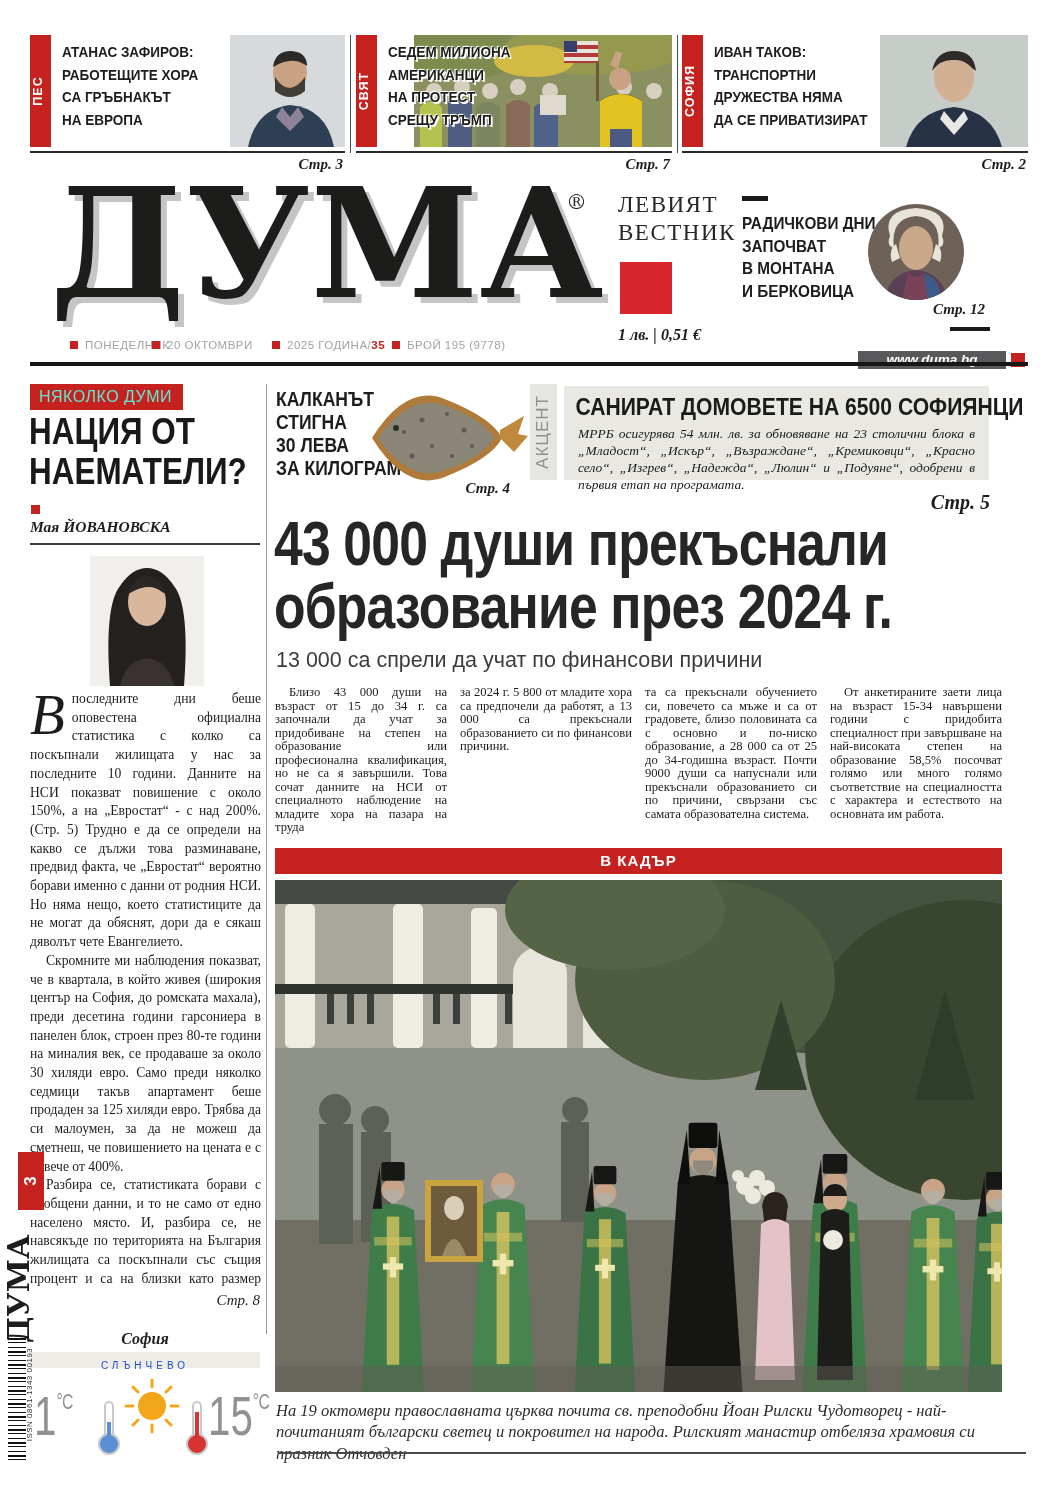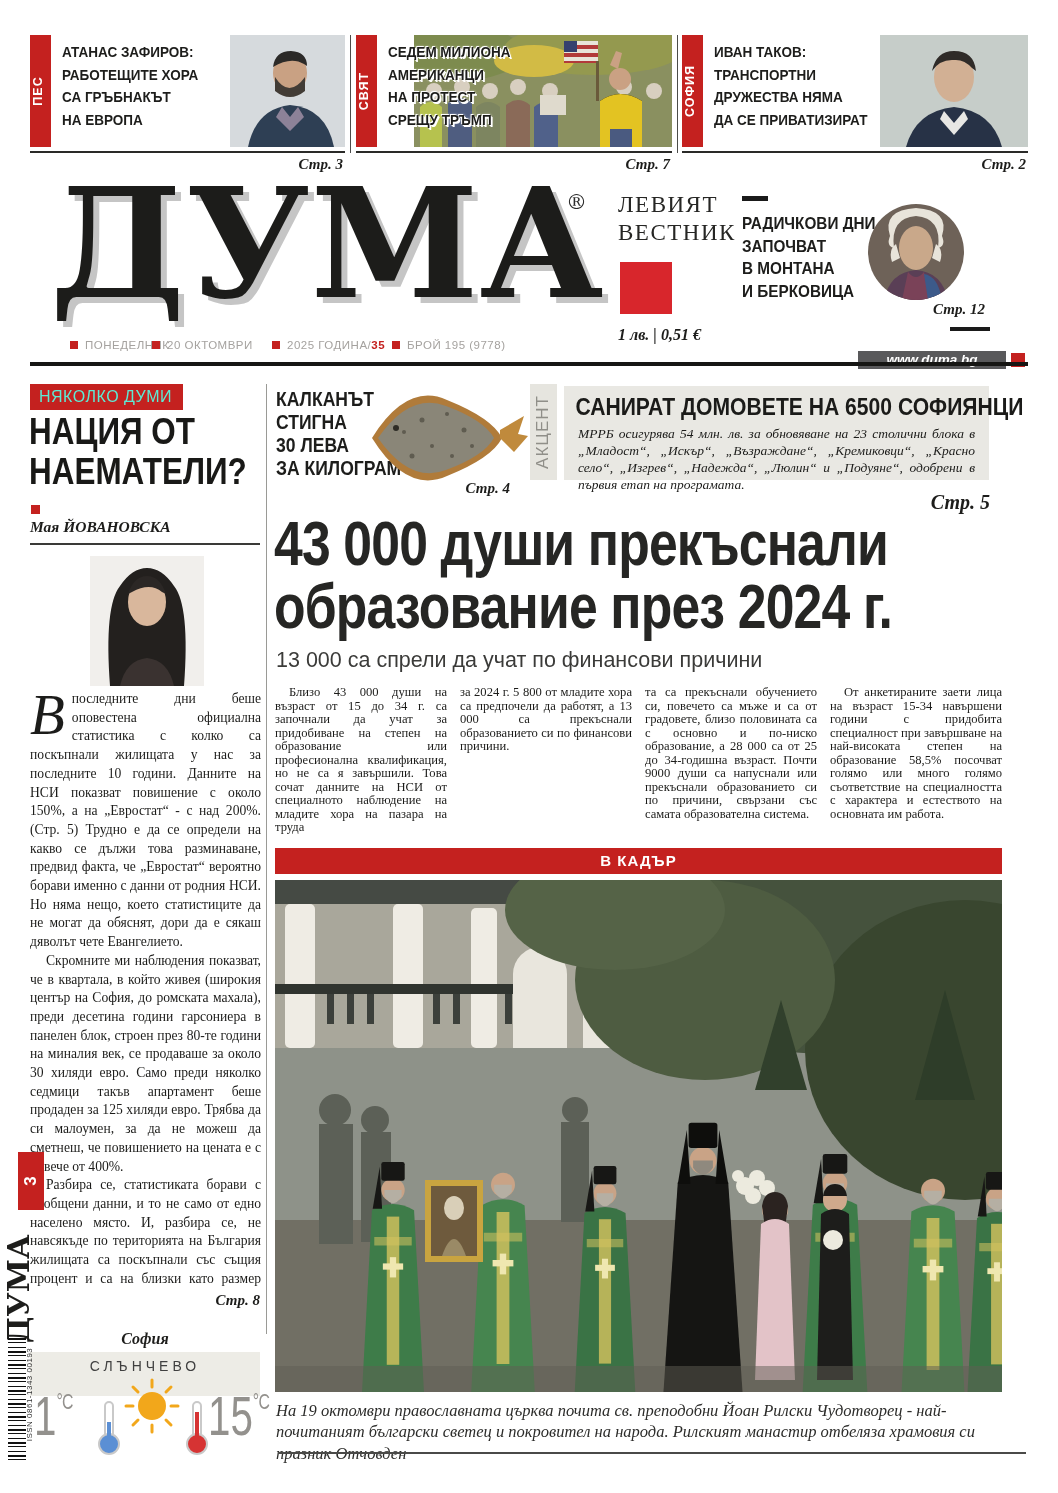--- a/index.html
+++ b/index.html
@@ -60,27 +60,27 @@
       font-style:italic;font-weight:bold;font-size:15.5px;}
   .op-rule{position:absolute;left:30px;top:543px;width:230px;height:2px;background:#3a3a38;}
   .op-photo{position:absolute;left:90px;top:556px;width:114px;height:130px;}
   .op-body{position:absolute;left:30px;top:690px;width:231px;height:600px;overflow:hidden;
       font-family:"Liberation Serif",serif;font-size:13.6px;line-height:18.7px;text-align:justify;color:#1c1c1a;}
   .op-body p{margin:0;text-indent:16px;}
   .op-body p.first{text-indent:0;}
   .dropcap{float:left;font-family:"Liberation Serif",serif;font-style:italic;font-size:57px;
       line-height:46px;margin:2px 7px 0 0;}
   .op-page{position:absolute;left:160px;top:1292px;width:100px;text-align:right;
-      font-family:"Liberation Serif",serif;font-style:italic;font-weight:bold;font-size:15px;}
+      font-family:"Liberation Serif",serif;font-style:italic;font-weight:normal;font-size:15px;}
 
   
   .w-city{position:absolute;left:30px;top:1330px;width:230px;text-align:center;
       font-family:"Liberation Serif",serif;font-style:italic;font-weight:bold;font-size:16px;}
-  .w-cond{position:absolute;left:30px;top:1352px;width:230px;height:44px;background:#edece6;
-      color:#404040;font-size:14px;letter-spacing:4px;text-align:center;line-height:28px;}
+  .w-cond{position:absolute;left:30px;top:1352px;width:230px;height:16px;background:#edece6;
+      color:#1d4ed8;font-size:10px;letter-spacing:4px;text-align:center;line-height:28px;}
   .w-temp{position:absolute;top:1388px;color:#93918d;font-size:56px;line-height:1;
       transform:scaleX(.72);transform-origin:left top;white-space:nowrap;}
   .w-temp .deg{font-size:22px;vertical-align:26px;letter-spacing:-1px;}
   .w-icon{position:absolute;}
 
   
   .spine-tab{position:absolute;left:18px;top:1152px;width:26px;height:58px;background:#c4211f;}
   .spine-tab span{position:absolute;left:-16px;top:19px;width:58px;height:20px;transform:rotate(-90deg);
       color:#fff;font-weight:bold;font-size:17px;text-align:center;}
   .spine-title{position:absolute;left:-42px;top:1272px;width:120px;height:34px;transform:rotate(-90deg);

